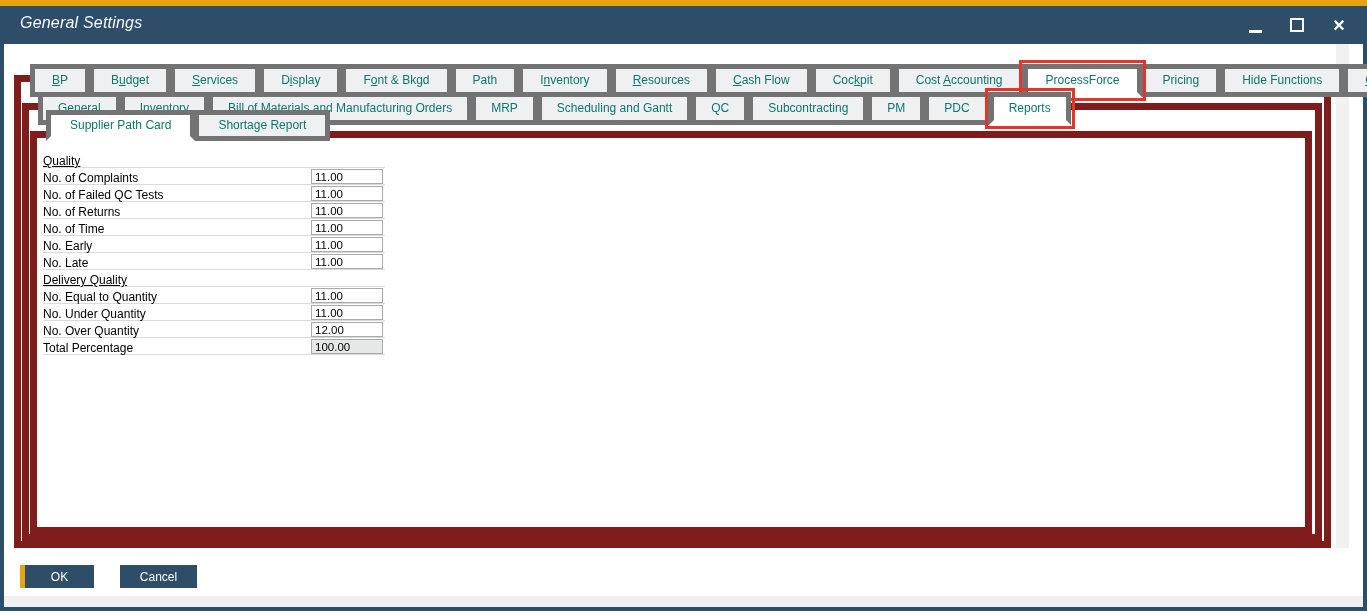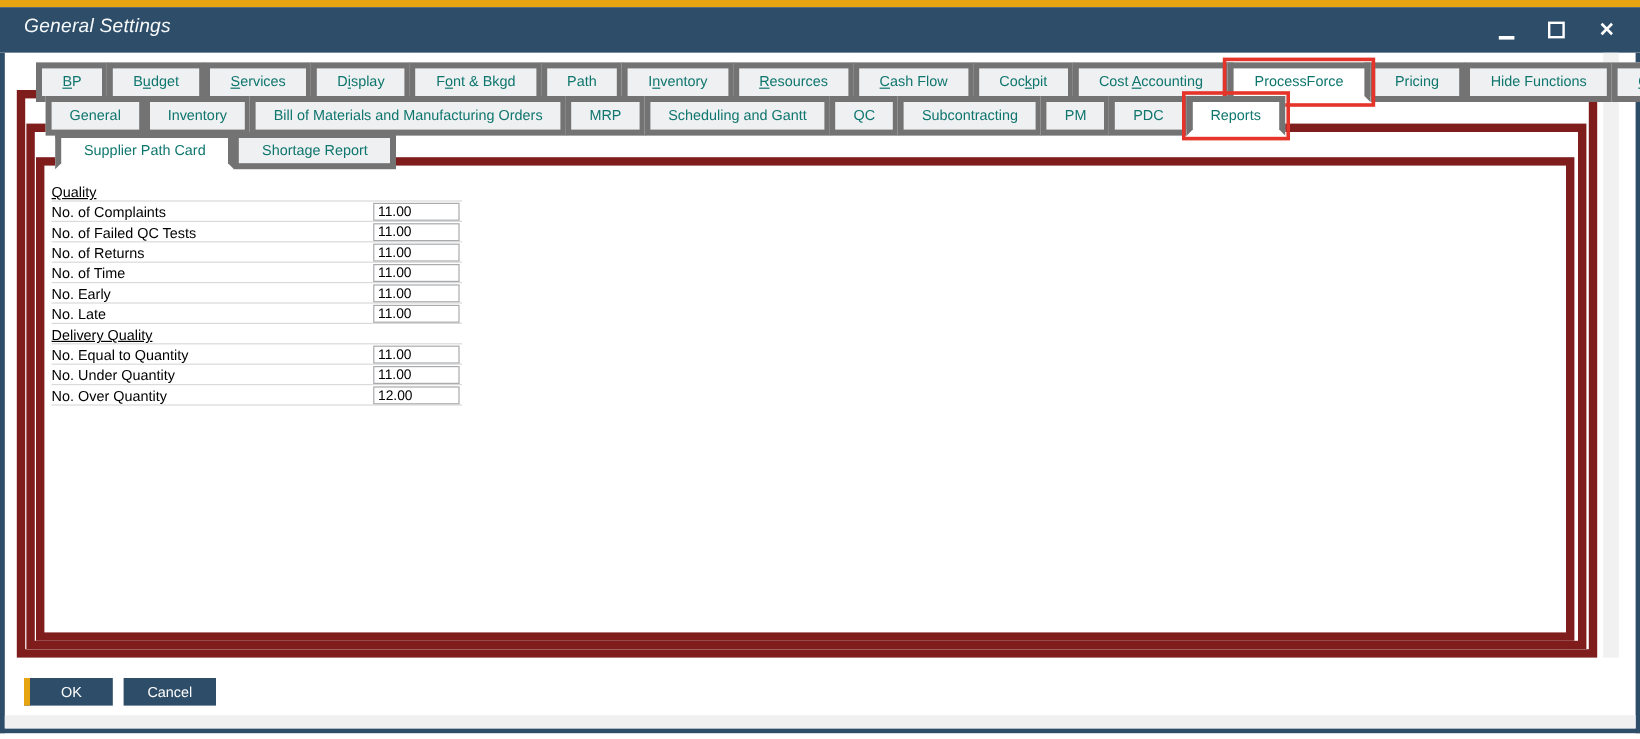--- a/index.html
+++ b/index.html
@@ -30,39 +30,39 @@
   .tabrow { position:absolute; white-space:nowrap; z-index:3; }
   #tabrow1 { left:26px; top:8px; }
   #tabrow2 { left:34px; top:36px; }
   #tabrow3 { left:42px; top:66px; }
   .tab { display:inline-block; background:#EEF0F2; border:5px solid #737373; margin-right:-1px;
          font-size:12px; color:#0f766e; line-height:16px; cursor:pointer; position:relative; }
   #tabrow1 .tab { padding:3px 17px 4px; }
   #tabrow2 .tab { padding:3px 15px 4px; }
   #tabrow3 .tab { padding:2px 19px 3px; }
   .tab.active { background:#fff; border-bottom-color:#fff; z-index:4; }
-  .tab.annotated { outline:3px solid #E5352B; outline-offset:1px; z-index:5; }
+  .tab.annotated { outline:3px solid #E5352B; outline-offset:1px; z-index:5;margin-top:12px; }
   .tab u { text-decoration:underline; }
 
   
   #form { position:absolute; left:6px; top:13px; width:342px; }
   .form-row { position:relative; height:17px; border-bottom:1px solid #dadada; }
   .section-header { font-size:12px; color:#000; text-decoration:underline; line-height:16px; }
   .field-label { font-size:12px; color:#000; line-height:16px; }
   .field-input { position:absolute; left:268px; top:1px; width:72px; height:15px;
                  border:1px solid #a8aaad; background:#fff; font-family:"Liberation Sans",sans-serif;
                  font-size:11.5px; color:#000; padding:0 0 0 3px; }
   .field-input.readonly { background:#e6e8e8; }
 
   
   #scroll-strip { position:absolute; left:1332px; top:0; width:13px; height:504px; background:#f1f1f1; }
   #footer-band { position:absolute; left:0; top:552px; width:1359px; height:11px; background:#f0f0f0; }
 
   
-  #buttons { position:absolute; left:16px; top:521px; display:flex; gap:9px; }
+  #buttons { position:absolute; left:16px; top:521px; display:flex; gap:26px; }
   .btn { position:relative; height:23px; background:#2E4D68; color:#fff; border:none;
          font-family:"Liberation Sans",sans-serif; font-size:12px; cursor:pointer; }
   #ok-btn { width:74px; padding-left:5px; }
   #ok-btn .accent { position:absolute; left:0; top:0; bottom:0; width:5px; background:#E7A411; }
   #cancel-btn { width:77px; }
 </style>
 </head>
 <body>
 
 <div id="window">
@@ -90,20 +90,21 @@
           <div class="form-row"><span class="field-label">No. of Complaints</span><input type="text" class="field-input" value="11.00" style=""></div>
           <div class="form-row"><span class="field-label">No. of Failed QC Tests</span><input type="text" class="field-input" value="11.00" style=""></div>
           <div class="form-row"><span class="field-label">No. of Returns</span><input type="text" class="field-input" value="11.00" style=""></div>
           <div class="form-row"><span class="field-label">No. of Time</span><input type="text" class="field-input" value="11.00" style=""></div>
           <div class="form-row"><span class="field-label">No. Early</span><input type="text" class="field-input" value="11.00" style=""></div>
           <div class="form-row"><span class="field-label">No. Late</span><input type="text" class="field-input" value="11.00" style=""></div>
           <div class="form-row"><span class="section-header">Delivery Quality</span></div>
           <div class="form-row"><span class="field-label">No. Equal to Quantity</span><input type="text" class="field-input" value="11.00" style=""></div>
           <div class="form-row"><span class="field-label">No. Under Quantity</span><input type="text" class="field-input" value="11.00" style=""></div>
           <div class="form-row"><span class="field-label">No. Over Quantity</span><input type="text" class="field-input" value="12.00" style=""></div>
+          <div class="form-row"><span class="field-label">Total Percentage</span><input type="text" class="field-input readonly" readonly="" value="100.00" style=""></div>
         </div>
     </div>
 
     <div id="tabrow1" class="tabrow"><span class="tab"><u>B</u>P</span><span class="tab">B<u>u</u>dget</span><span class="tab"><u>S</u>ervices</span><span class="tab">D<u>i</u>splay</span><span class="tab">F<u>o</u>nt &amp; Bkgd</span><span class="tab">Path</span><span class="tab">I<u>n</u>ventory</span><span class="tab"><u>R</u>esources</span><span class="tab"><u>C</u>ash Flow</span><span class="tab">Coc<u>k</u>pit</span><span class="tab">Cost <u>A</u>ccounting</span><span class="tab active annotated">ProcessForce</span><span class="tab">Pricing</span><span class="tab">Hide Functions</span><span class="tab"><u>Q</u>R Codes</span></div>
     <div id="tabrow2" class="tabrow"><span class="tab">General</span><span class="tab">Inventory</span><span class="tab">Bill of Materials and Manufacturing Orders</span><span class="tab">MRP</span><span class="tab">Scheduling and Gantt</span><span class="tab">QC</span><span class="tab">Subcontracting</span><span class="tab">PM</span><span class="tab">PDC</span><span class="tab active annotated">Reports</span></div>
     <div id="tabrow3" class="tabrow"><span class="tab active">Supplier Path Card</span><span class="tab">Shortage Report</span></div>
 
     <div id="scroll-strip"></div>
     <div id="footer-band"></div>
 

